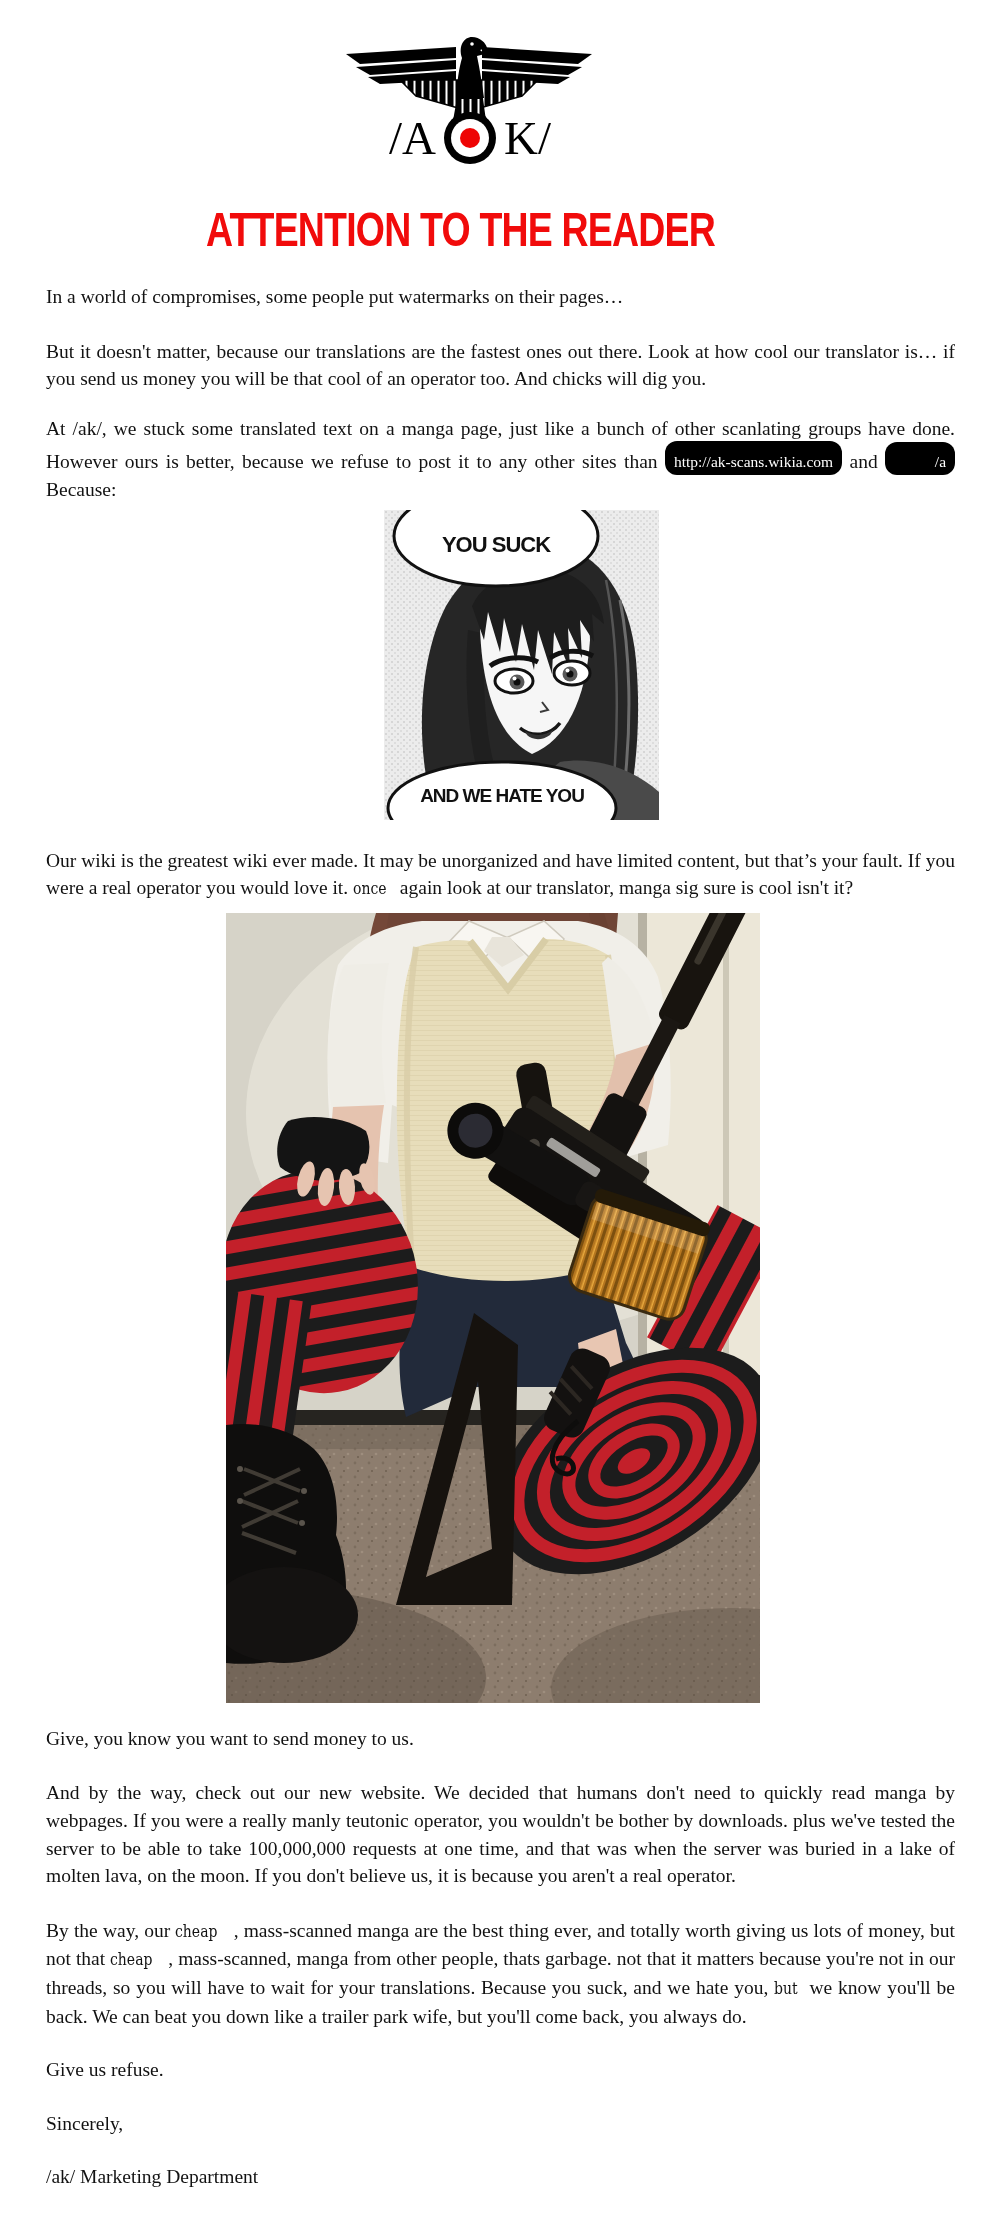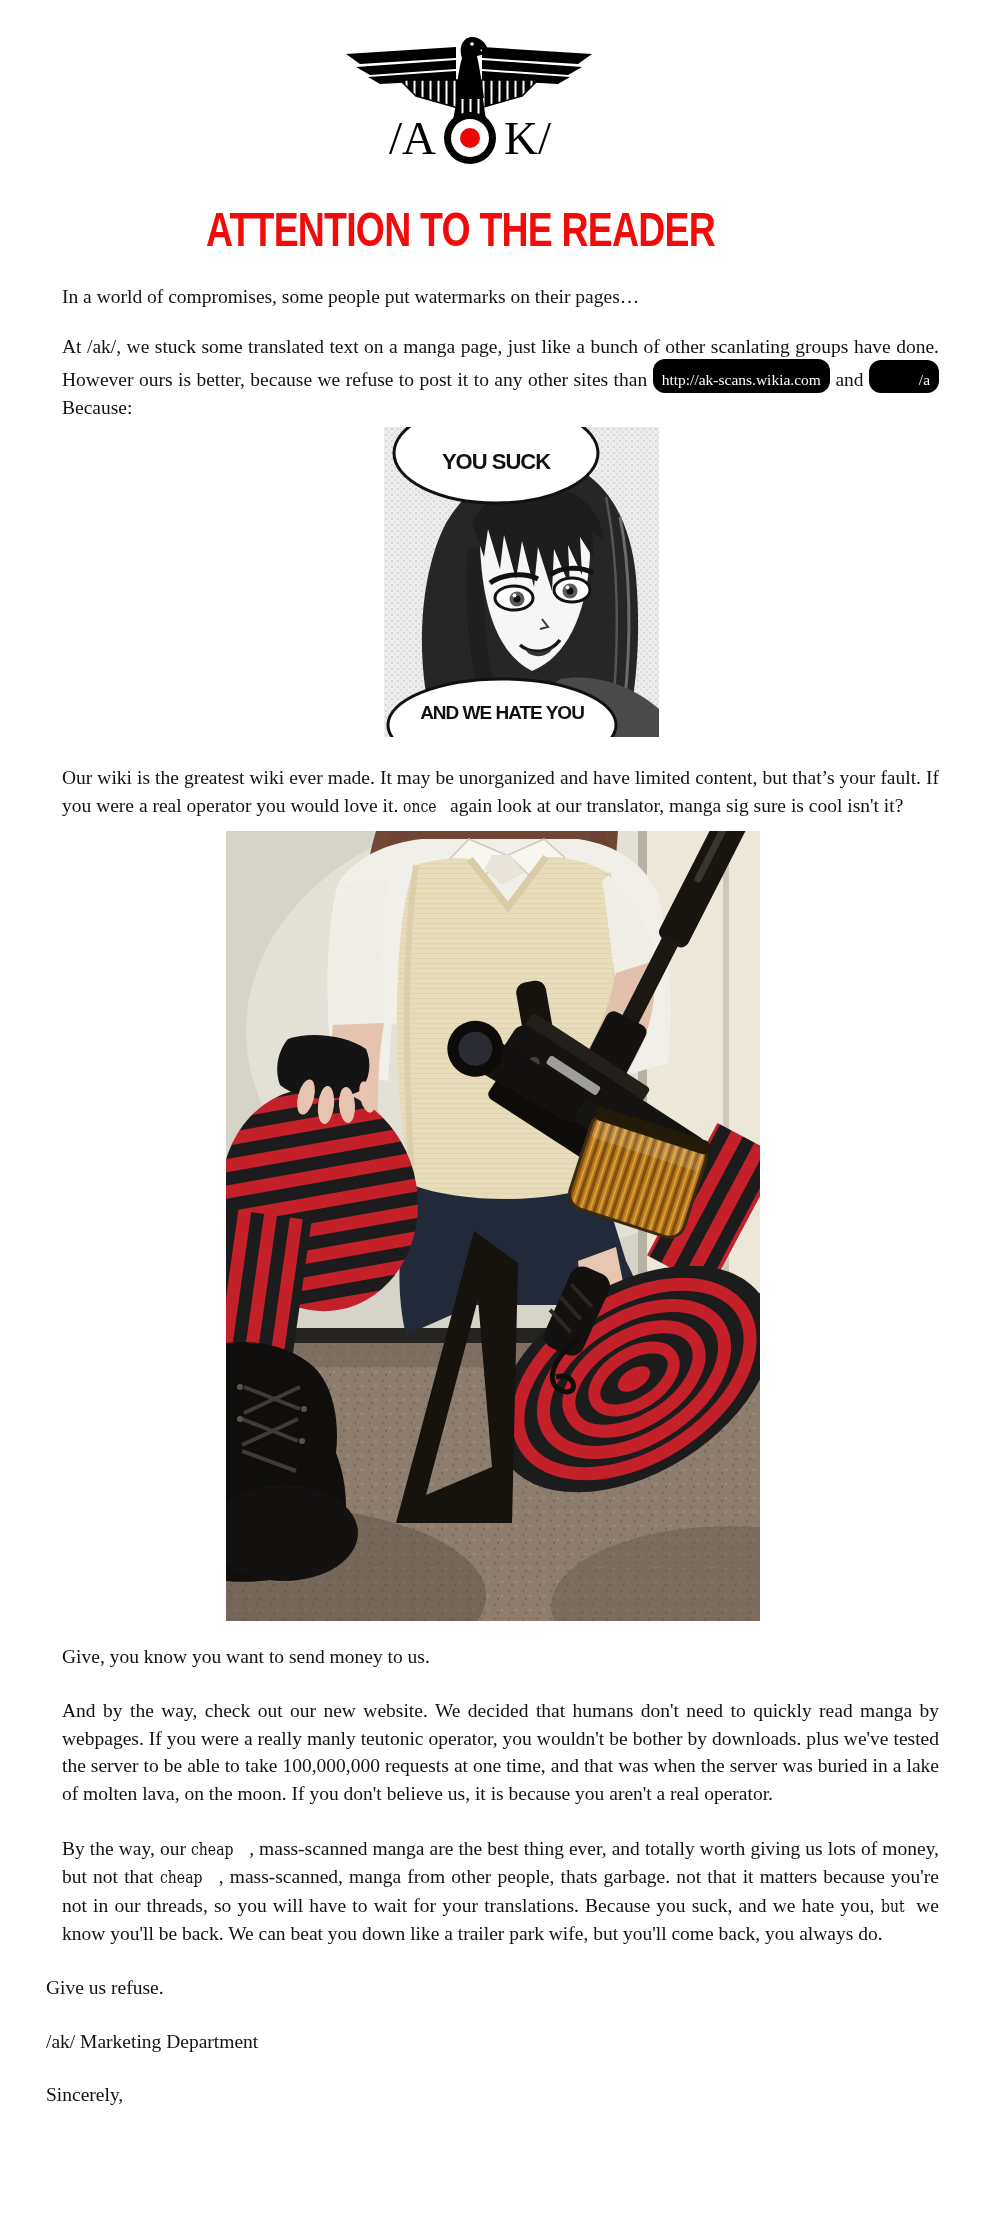--- a/index.html
+++ b/index.html
@@ -15,21 +15,21 @@
     font-family:"Liberation Serif",serif;color:var(--ink);
   }
   .logo-wrap{width:250px;margin:34px auto 0;transform:translateX(-32px);}
   .heading{
     margin:34px 0 0;text-align:center;
     font-family:"Liberation Sans",sans-serif;font-weight:bold;
     font-size:48px;line-height:52px;letter-spacing:-1px;color:var(--accent-red);
     transform:translateX(-40px) scaleX(.78);transform-origin:50% 50%;
     white-space:nowrap;
   }
-  p.body{margin:27px 16px 0;font-size:19.5px;line-height:27.6px;text-align:justify;}
+  p.body{margin:27px 0 0;font-size:19.5px;line-height:27.6px;text-align:justify;}
   p.tight{margin-top:22px;}
   .badge{
     background:var(--badge-bg);color:var(--badge-fg);
     font-size:15.5px;line-height:1;padding:12px 9px 5px;border-radius:12px;
     white-space:nowrap;vertical-align:1px;
   }
   .redacted{display:inline-block;min-width:52px;text-align:right;}
   .patched{
     display:inline-block;transform:scaleX(.8);transform-origin:left center;
     font-family:"DejaVu Serif",serif;font-size:17.5px;
@@ -84,20 +84,21 @@
       </g>
 
       <text x="92" y="120" text-anchor="end" font-family="Liberation Serif, serif" font-size="47" fill="#000">/A</text>
       <text x="160" y="120" text-anchor="start" font-family="Liberation Serif, serif" font-size="47" fill="#000">K/</text>
     </svg>
   </div>
 
   <h1 class="heading">ATTENTION TO THE READER</h1>
 
   <p class="body"><span>In a world of compromises, some people put watermarks on their pages…</span></p>
+  <p class="body"><span>But it doesn't matter, because our translations are the fastest ones out there. Look at how cool our translator is… if you send us money you will be that cool of an operator too. And chicks will dig you.</span></p>
   <p class="body tight"><span>At /ak/, we stuck some translated text on a manga page, just like a bunch of other scanlating groups have done. However ours is better, because we refuse to post it to any other sites than </span><span class="badge">http://ak-scans.wikia.com</span><span> and </span><span class="badge redacted">/a</span><span> Because:</span></p>
 
   <figure class="manga">
     <svg viewBox="0 0 275 310" width="275" height="310">
       <defs>
         <pattern id="tone" width="6" height="6" patternUnits="userSpaceOnUse">
           <rect width="6" height="6" fill="#ececec"></rect>
           <circle cx="2" cy="2" r="1" fill="#cfcfcf"></circle>
             <circle cx="5" cy="5" r="1" fill="#d8d8d8"></circle>
         </pattern>
@@ -289,16 +290,16 @@
           <circle cx="76" cy="610" r="3" fill="#5a544c"></circle>
       </g>
     </svg>
   </figure>
 
   <p class="body tight"><span>Give, you know you want to send money to us.</span></p>
   <p class="body"><span>And by the way, check out our new website. We decided that humans don't need to quickly read manga by webpages. If you were a really manly teutonic operator, you wouldn't be bother by downloads. plus we've tested the server to be able to take 100,000,000 requests at one time, and that was when the server was buried in a lake of molten lava, on the moon. If you don't believe us, it is because you aren't a real operator.</span></p>
   <p class="body"><span>By the way, our </span><span class="patched">cheap</span><span> , mass-scanned manga are the best thing ever, and totally worth giving us lots of money, but not that </span><span class="patched">cheap</span><span> , mass-scanned, manga from other people, thats garbage. not that it matters because you're not in our threads, so you will have to wait for your translations. Because you suck, and we hate you, </span><span class="patched">but</span><span> we know you'll be back. We can beat you down like a trailer park wife, but you'll come back, you always do.</span></p>
 
   <p class="closing">Give us refuse.</p>
+  <p class="closing">Sincerely,</p>
   <p class="closing">/ak/ Marketing Department</p>
-  <p class="closing">Sincerely,</p>
 
 </div>
 
 </body></html>

